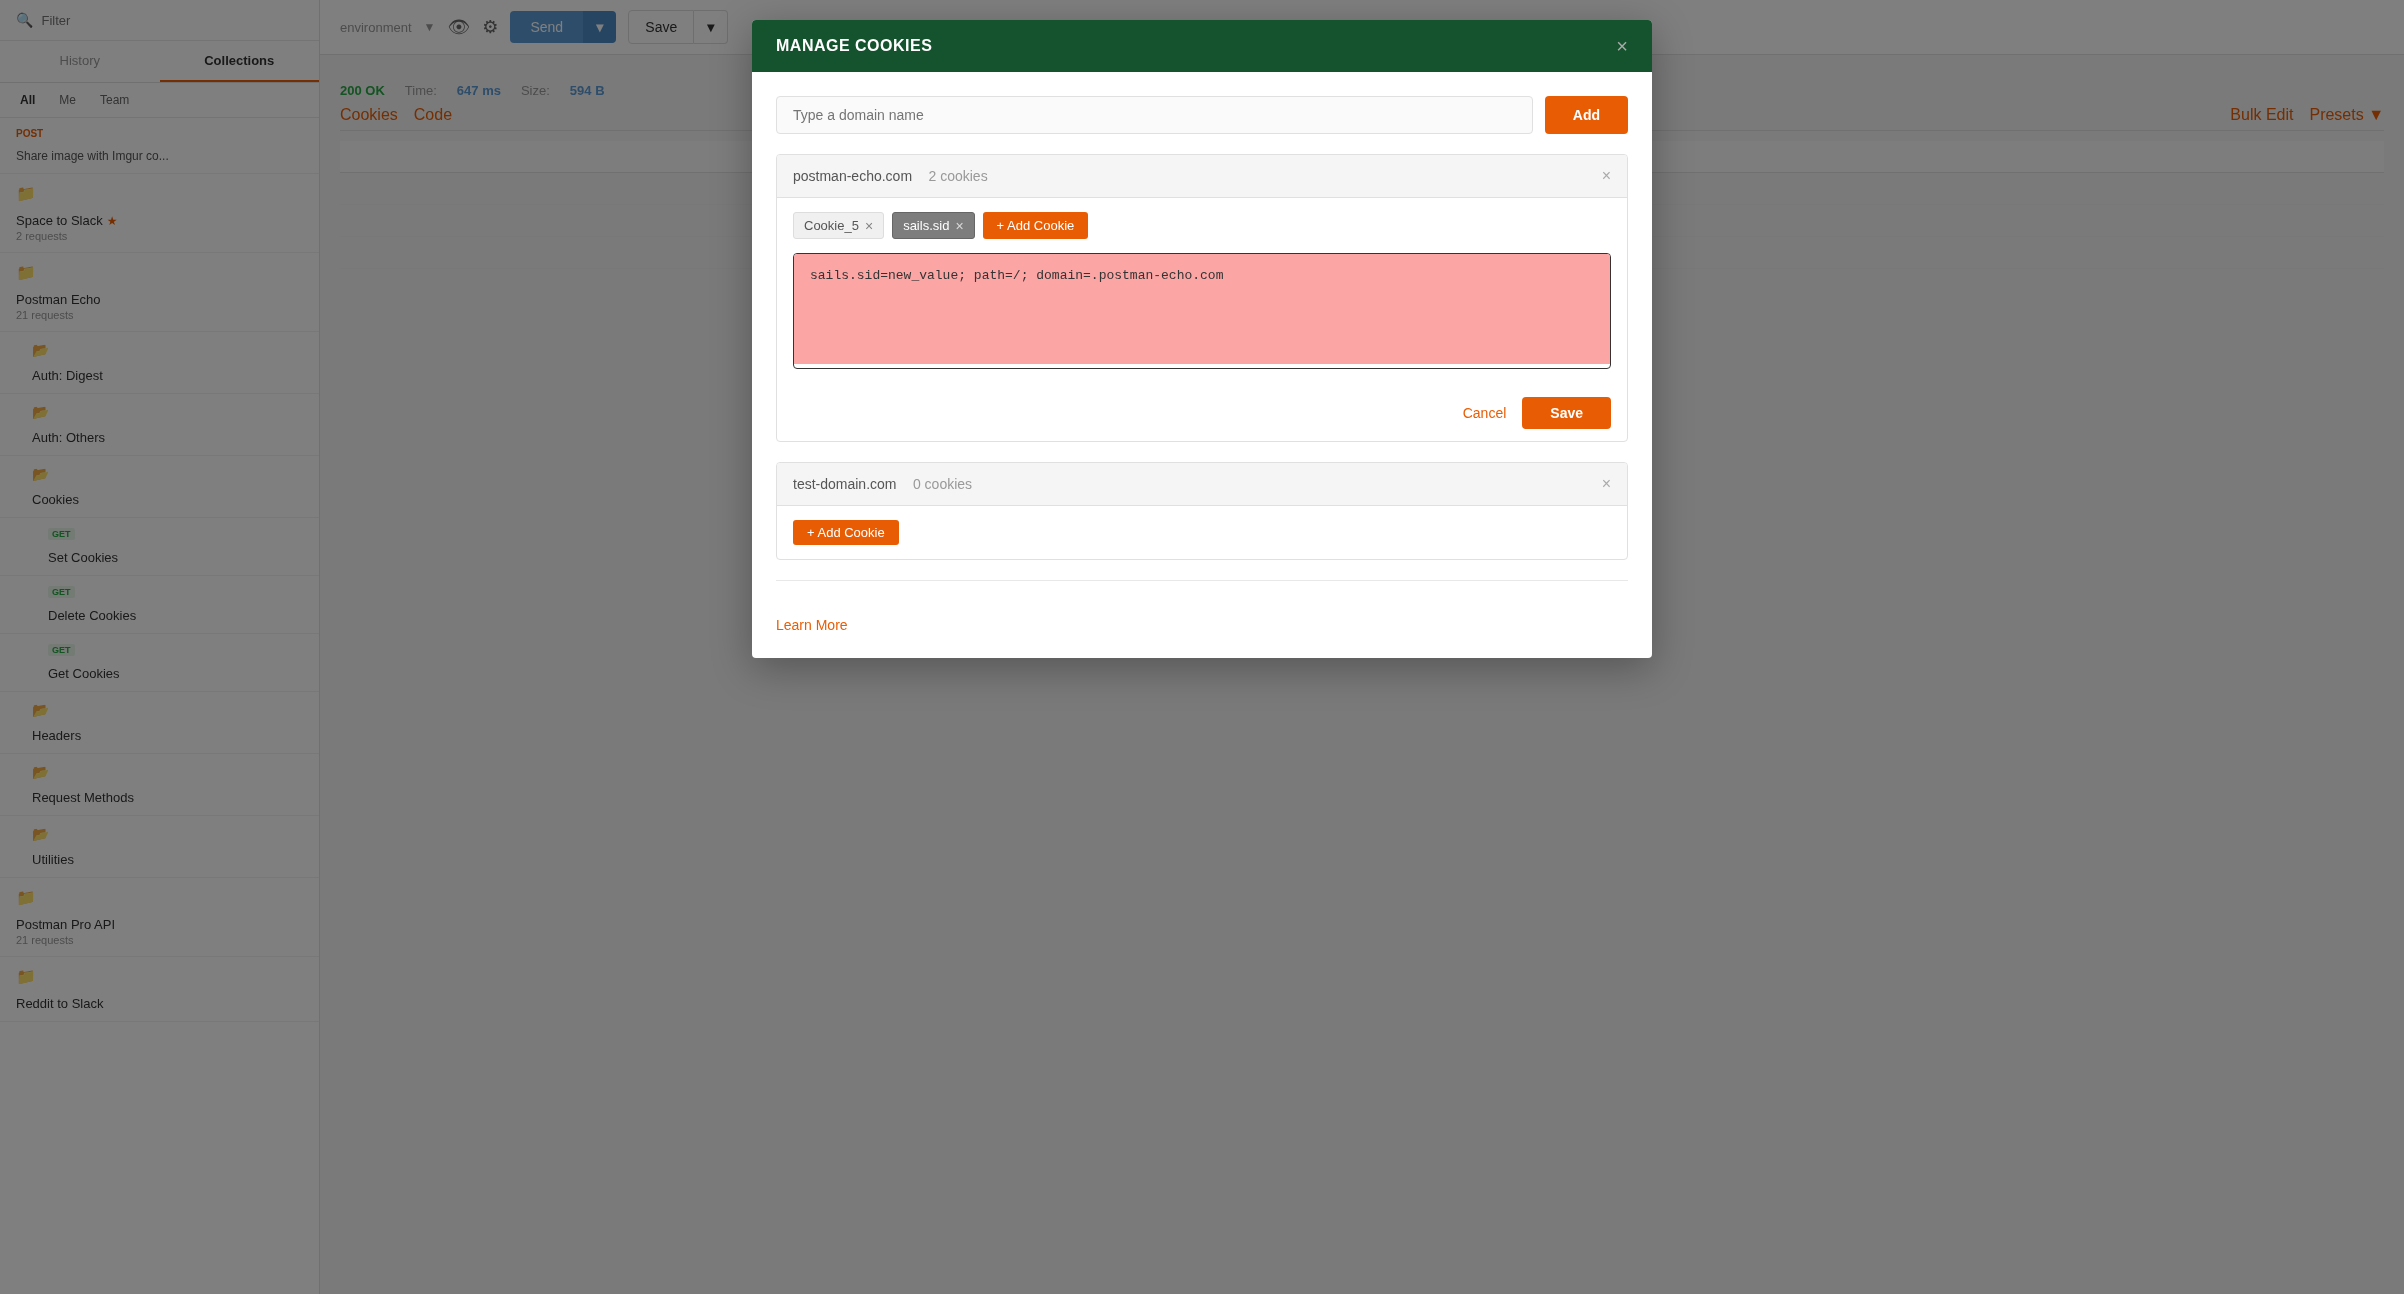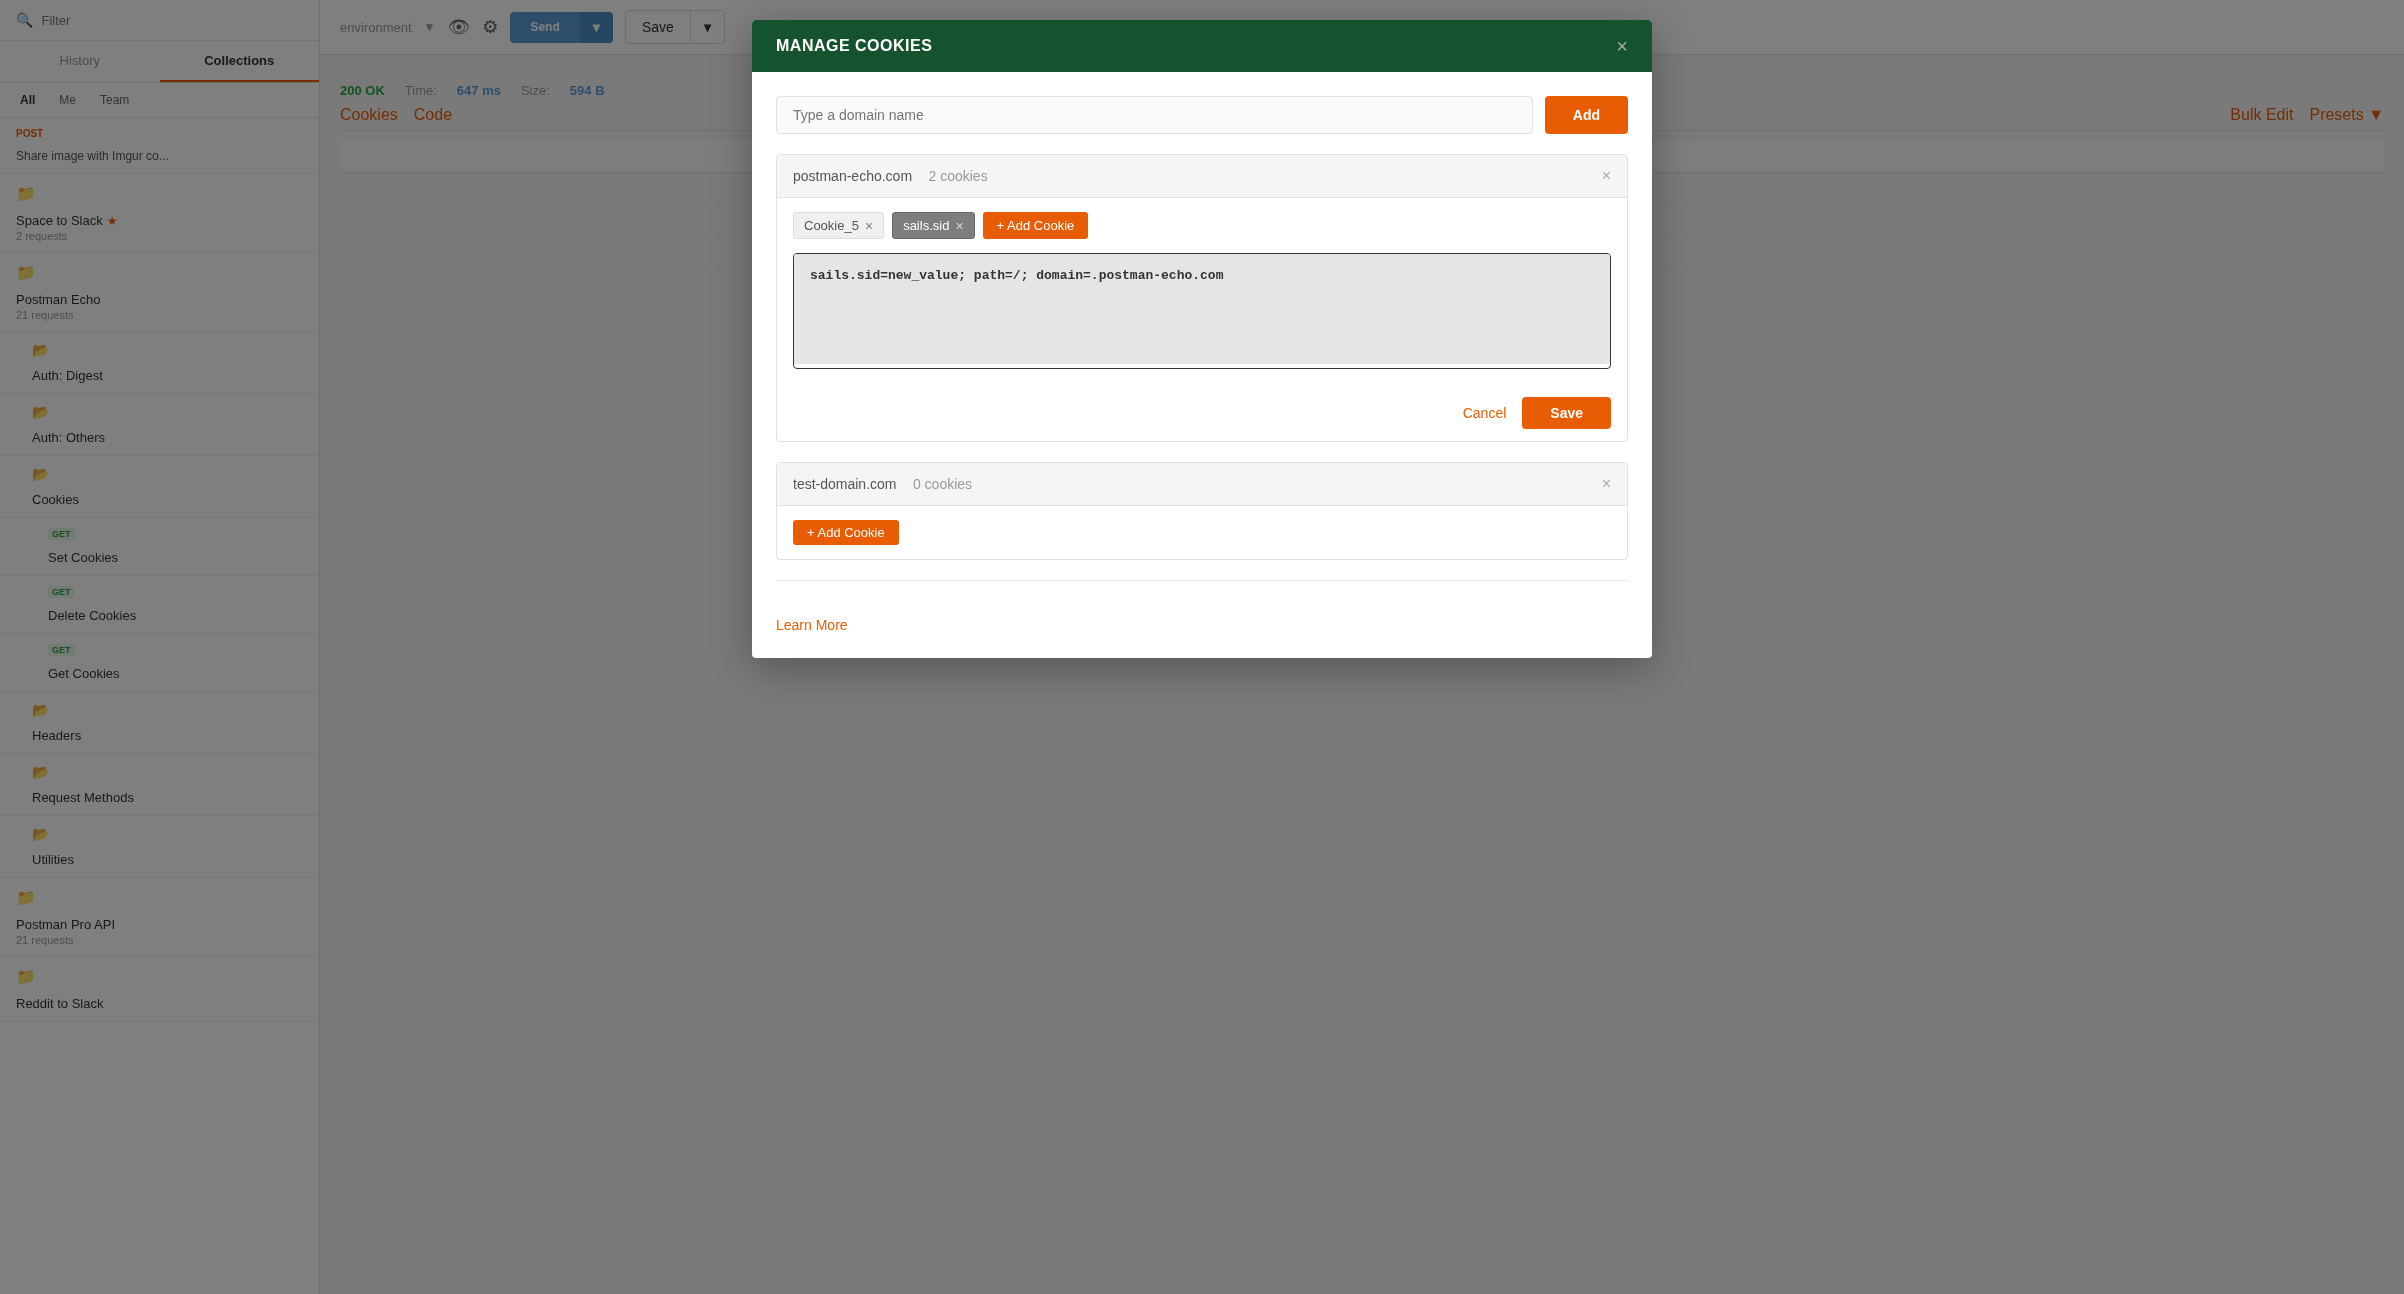--- a/index.html
+++ b/index.html
@@ -153,22 +153,22 @@
       gap: 12px;
       border-bottom: 1px solid #e0e0e0;
     }
 
     .send-btn {
       background: #5b9bd5;
       color: #fff;
       border: none;
       padding: 8px 20px;
       border-radius: 4px 0 0 4px;
-      font-size: 12px;
-      font-weight: 700;
+      font-size: 14px;
+      font-weight: 400;
       cursor: pointer;
     }
 
     .send-arrow {
       background: #4a8ac4;
       color: #fff;
       border: none;
       padding: 8px 10px;
       border-radius: 0 4px 4px 0;
       cursor: pointer;
@@ -419,22 +419,21 @@
     .cookie-editor textarea {
       width: 100%;
       padding: 14px 16px;
       font-family: 'Courier New', monospace;
       font-size: 13px;
       color: #333;
       border: none;
       outline: none;
       resize: none;
       height: 110px;
-      background: #e5e5e5;
-      font-weight: bold;
+      background: #fca5a5;
     }
 
     .editor-actions {
       padding: 12px 16px;
       display: flex;
       align-items: center;
       justify-content: flex-end;
       gap: 16px;
     }
 

